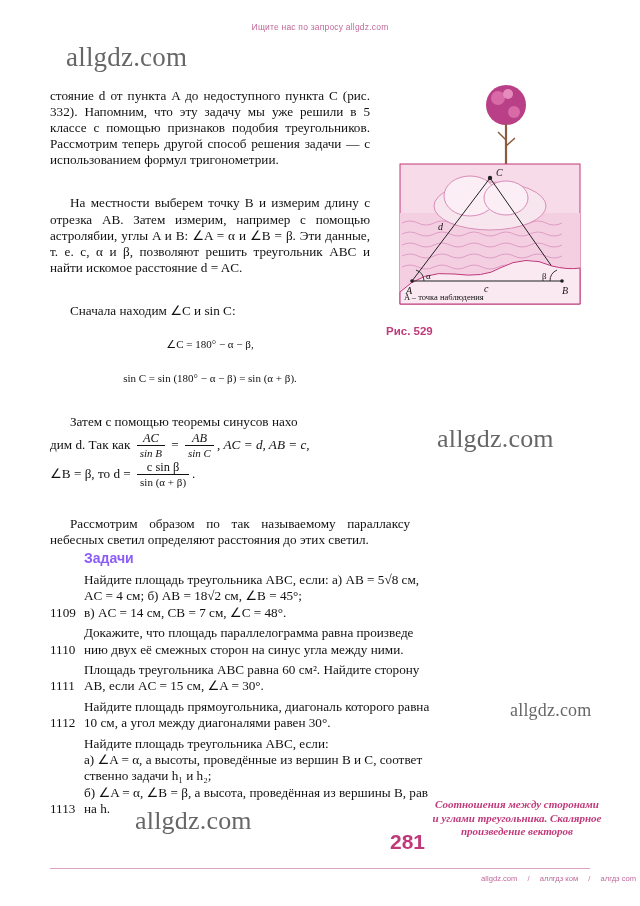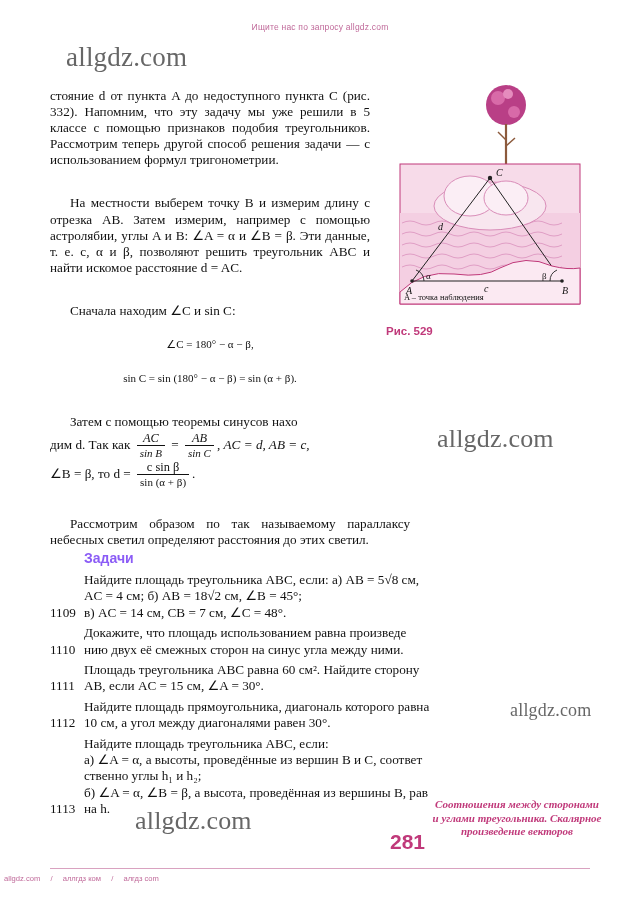--- a/index.html
+++ b/index.html
@@ -177,21 +177,21 @@
     top: 868px;
     width: 540px;
     height: 1px;
     background: #d9a2c0;
   }
   .footer-links {
     position: absolute;
     left: 0;
     top: 874px;
     width: 640px;
-    text-align: left;
+    text-align: right;
     font-family: "Liberation Sans", sans-serif;
     font-size: 7.6px;
     color: #c06a9a;
   }
   .footer-links span { margin: 0 4px; }
 </style>
 </head>
 <body>
 
 <div class="page">
@@ -295,21 +295,21 @@
       <div class="task-body">
         <div>Найдите площадь треугольника ABC, если: а) AB = 5√8 см,</div>
         <div>AC = 4 см;  б) AB = 18√2 см,  ∠B = 45°;</div>
         <div>в) AC = 14 см, CB = 7 см, ∠C = 48°.</div>
       </div>
     </div>
 
     <div class="task">
       <div class="task-num">1110</div>
       <div class="task-body">
-        <div>Докажите, что площадь использованием равна произведе­</div>
+        <div>Докажите, что площадь параллелограмма равна произведе­</div>
         <div>нию двух её смежных сторон на синус угла между ними.</div>
       </div>
     </div>
 
     <div class="task">
       <div class="task-num">1111</div>
       <div class="task-body">
         <div>Площадь треугольника ABC равна 60 см². Найдите сторону</div>
         <div>AB, если AC = 15 см, ∠A = 30°.</div>
       </div>
@@ -321,21 +321,21 @@
         <div>Найдите площадь прямоугольника, диагональ которого равна</div>
         <div>10 см, а угол между диагоналями равен 30°.</div>
       </div>
     </div>
 
     <div class="task">
       <div class="task-num">1113</div>
       <div class="task-body">
         <div>Найдите площадь треугольника ABC, если:</div>
         <div>а) ∠A = α, а высоты, проведённые из вершин B и C, соответ­</div>
-        <div>ственно углы h₁ и h₂;</div>
+        <div>ственно задачи h₁ и h₂;</div>
         <div>б) ∠A = α, ∠B = β, а высота, проведённая из вершины B, рав­</div>
         <div>на h.</div>
       </div>
     </div>
 
   </div>
 
   <div class="page-num">281</div>
   <div class="running-title">Соотношения между сторонами и углами треугольника. Скалярное произведение векторов</div>
 

